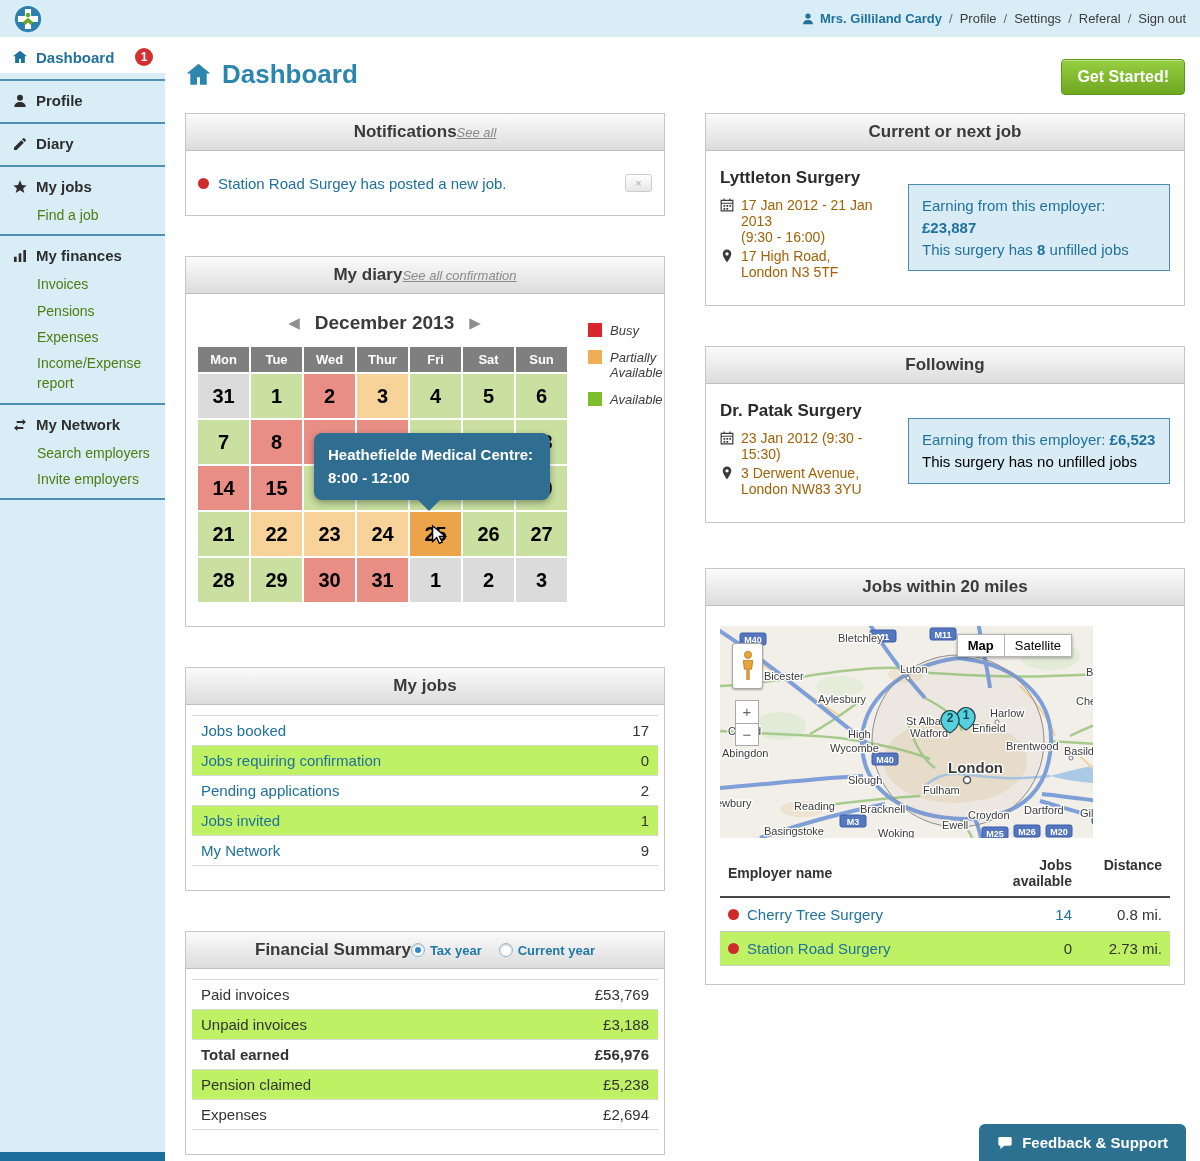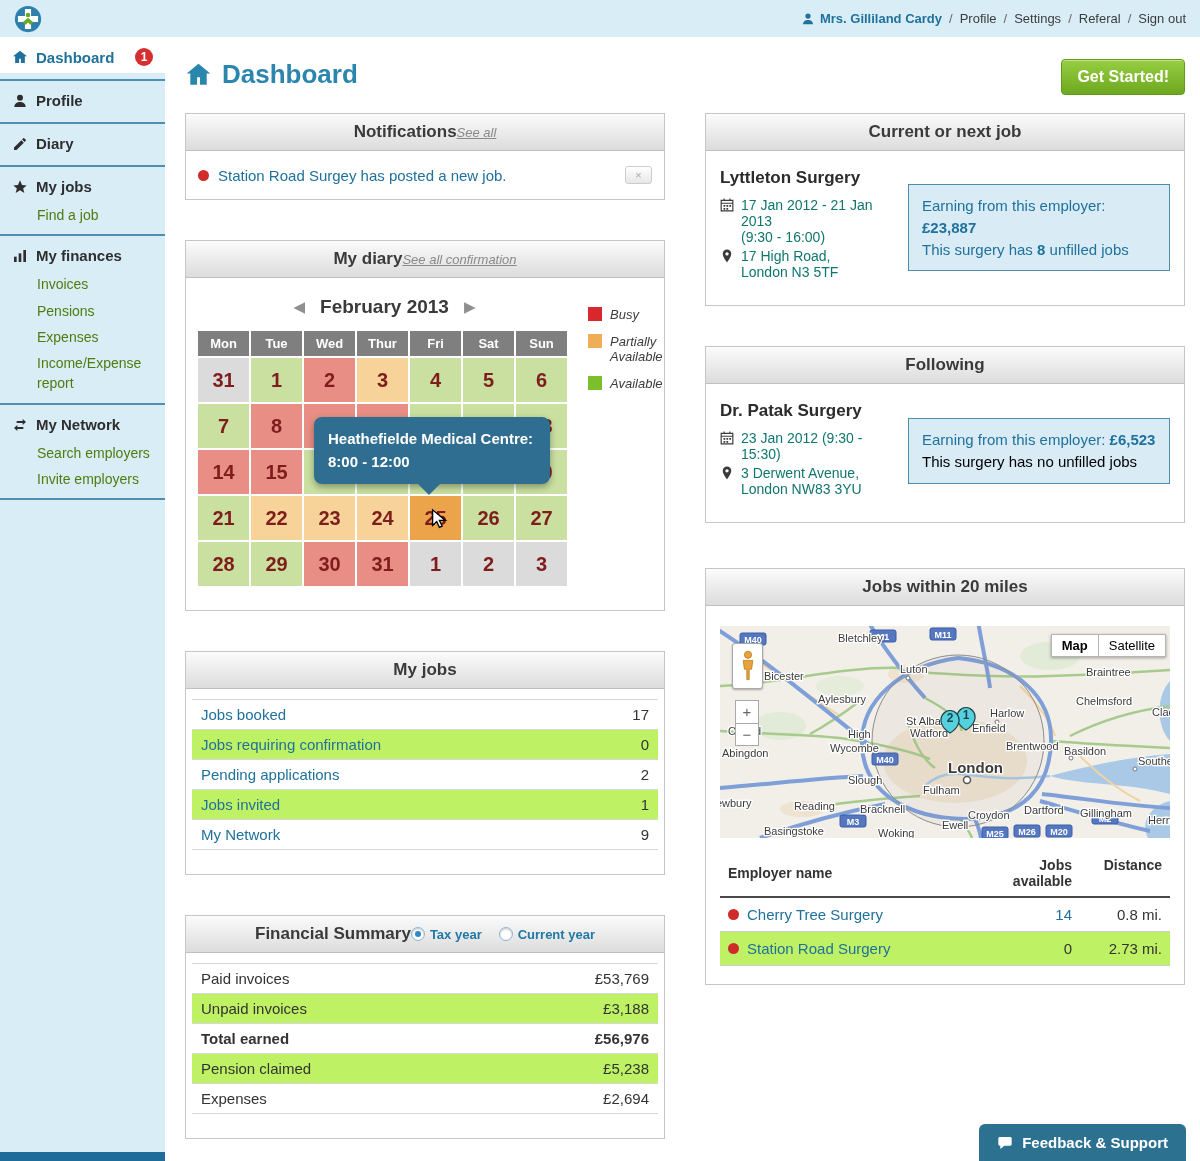--- a/index.html
+++ b/index.html
@@ -36,35 +36,35 @@
   .columns { display:flex; gap:40px; margin-top:18px; }
   .col { width:480px; flex:none; }
 
   
   .panel { border:1px solid #c6c6c6; margin-bottom:40px; background:#fff; }
   .panel-header { height:37px; background:linear-gradient(#fbfbfb,#dcdcdc); border-bottom:1px solid #bfbfbf; display:flex; align-items:center; justify-content:center; padding:0 12px; }
   .panel-title { font-size:17px; font-weight:bold; color:#3a3a3a; }
   .see-all { font-size:13px; color:#8a8a8a; font-style:italic; text-decoration:underline; cursor:pointer; }
 
   
-  .notif-row { display:flex; align-items:center; gap:9px; padding:15px 12px; }
+  .notif-row { display:flex; align-items:center; gap:9px; padding:23px 12px; }
   .dot-red { width:11px; height:11px; border-radius:50%; background:#cf2b2b; flex:none; }
   .notif-text { color:#20719c; font-size:15px; flex:1; cursor:pointer; }
   .notif-close { width:27px; height:18px; border:1px solid #ccc; border-radius:3px; background:linear-gradient(#fff,#e7e7e7); color:#aaa; font-size:11px; text-align:center; line-height:16px; cursor:pointer; }
 
   
   .diary-body { display:flex; padding:16px 12px 22px; }
   .cal { width:373px; flex:none; }
   .cal-nav { display:flex; justify-content:center; align-items:center; gap:15px; margin:2px 0 13px; }
   .cal-month { font-size:19px; font-weight:bold; color:#3a3a3a; }
   .cal-arrow { color:#8f8f8f; font-size:15px; cursor:pointer; }
   .cal-wrap { position:relative; }
   .cal-row { display:flex; gap:2px; margin-bottom:2px; }
   .cal-dh { width:51px; height:25px; background:#7f7f7f; color:#fff; font-weight:bold; font-size:13px; text-align:center; line-height:25px; flex:none; }
-  .cal-cell { width:51px; height:44px; display:flex; align-items:center; justify-content:center; font-size:20px; font-weight:bold; color:#7f1d1d; flex:none; cursor:pointer; }
+  .cal-cell { width:51px; height:44px; display:flex; align-items:center; justify-content:center; font-size:20px; font-weight:bold; color:#000000; flex:none; cursor:pointer; }
   .s-avail { background:#c9e0a0; } .s-busy { background:#e88e85; }
   .s-partial { background:#f7d39a; } .s-hover { background:#eca44b; }
   .s-out { background:#dbdbdb; }
   .legend { margin-left:17px; padding-top:13px; }
   .legend-item { display:flex; gap:8px; margin-bottom:11px; font-size:13px; font-style:italic; color:#3c3c3c; line-height:1.2; }
   .legend-sq { width:14px; height:14px; flex:none; margin-top:0; }
   .cal-tip { position:absolute; left:116px; top:86px; width:236px; background:#2f6e90; border-radius:8px; padding:11px 14px; color:#fff; font-weight:bold; font-size:15px; line-height:1.5; box-shadow:0 3px 7px rgba(0,0,0,.35); z-index:5; }
   .cal-tip::after { content:""; position:absolute; left:104px; top:100%; border:11px solid transparent; border-top-color:#2f6e90; }
   .cal-cursor { position:absolute; left:230px; top:177px; width:22px; height:22px; z-index:6; }
 
@@ -79,31 +79,31 @@
   
   .radio-group { display:flex; gap:17px; align-items:center; }
   .radio { display:flex; gap:5px; align-items:center; font-size:13px; font-weight:bold; color:#2079a5; cursor:pointer; }
   .radio-circle { width:14px; height:14px; border-radius:50%; background:#fff; border:1px solid #8ab6d8; box-shadow:inset 0 1px 2px rgba(0,0,0,.25); position:relative; flex:none; }
   .radio-circle.checked::after { content:""; position:absolute; left:3px; top:3px; right:3px; bottom:3px; background:#2f89c4; border-radius:50%; }
 
   
   .job-body { display:flex; gap:10px; padding:17px 14px 22px; }
   .job-left { flex:1; }
   .job-name { font-weight:bold; font-size:17px; color:#2b2b2b; margin-bottom:9px; }
-  .job-line { display:flex; gap:7px; font-size:14px; color:#0f766e; margin-bottom:3px; align-items:flex-start; }
+  .job-line { display:flex; gap:7px; font-size:14px; color:#a16207; margin-bottom:3px; align-items:flex-start; }
   .job-ico { width:14px; height:14px; fill:#3a3a3a; flex:none; margin-top:1px; }
   .earn-box { width:262px; flex:none; background:#d9ecf6; border:1px solid #4e8cae; padding:10px 13px; font-size:15px; color:#20719c; align-self:flex-start; line-height:1.45; }
   .earn-box.mt1 { margin-top:16px; } .earn-box.mt2 { margin-top:17px; }
   .earn-dark { color:#000000; }
   b.earn-strong { font-weight:bold; }
 
   
   .map-body { padding:20px 14px 18px; }
-  .map-frame { position:relative; width:450px; height:212px; overflow:hidden; background:#e5e5e5; }
-  .map-toggle { position:absolute; top:8px; right:4px; display:flex; font-size:13px; box-shadow:0 1px 3px rgba(0,0,0,.35); }
+  .map-frame { position:relative; width:373px; height:212px; overflow:hidden; background:#e5e5e5; }
+  .map-toggle { position:absolute; top:8px; right:21px; display:flex; font-size:13px; box-shadow:0 1px 3px rgba(0,0,0,.35); }
   .map-btn { background:#fff; padding:3px 10px; border:1px solid #b5b5b5; color:#000; cursor:pointer; }
   .map-btn.sel { font-weight:bold; }
   .map-btn + .map-btn { border-left:0; }
   .pegman { position:absolute; left:12px; top:17px; width:31px; height:46px; background:#fff; border:1px solid #a9a9a9; border-radius:3px; box-shadow:0 1px 2px rgba(0,0,0,.3); display:flex; align-items:center; justify-content:center; cursor:pointer; }
   .zoomctl { position:absolute; left:15px; top:74px; }
   .zbtn { width:24px; height:23px; background:#fff; border:1px solid #a9a9a9; text-align:center; line-height:21px; font-size:15px; color:#666; cursor:pointer; }
   .zbtn:first-child { border-bottom:0; }
 
   .emp-table { margin-top:14px; }
   .emp-head { display:flex; font-size:14px; font-weight:bold; color:#333; padding:5px 8px 7px; border-bottom:2px solid #4a4a4a; }
@@ -242,21 +242,21 @@
 
         <div class="panel">
           <div class="panel-header">
             <span class="panel-title">My diary</span>
             <span class="see-all">See all confirmation</span>
           </div>
           <div class="diary-body">
             <div class="cal">
               <div class="cal-nav">
                 <span class="cal-arrow">◀</span>
-                <span class="cal-month">February 2013</span>
+                <span class="cal-month">December 2013</span>
                 <span class="cal-arrow">▶</span>
               </div>
               <div class="cal-wrap" id="cal-wrap">
                   <div class="cal-row">
                     <div class="cal-dh">Mon</div>
                     <div class="cal-dh">Tue</div>
                     <div class="cal-dh">Wed</div>
                     <div class="cal-dh">Thur</div>
                     <div class="cal-dh">Fri</div>
                     <div class="cal-dh">Sat</div>

